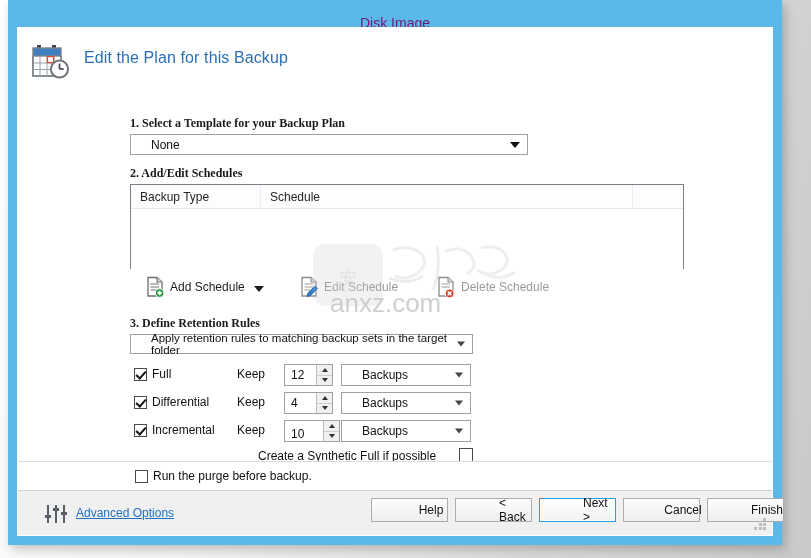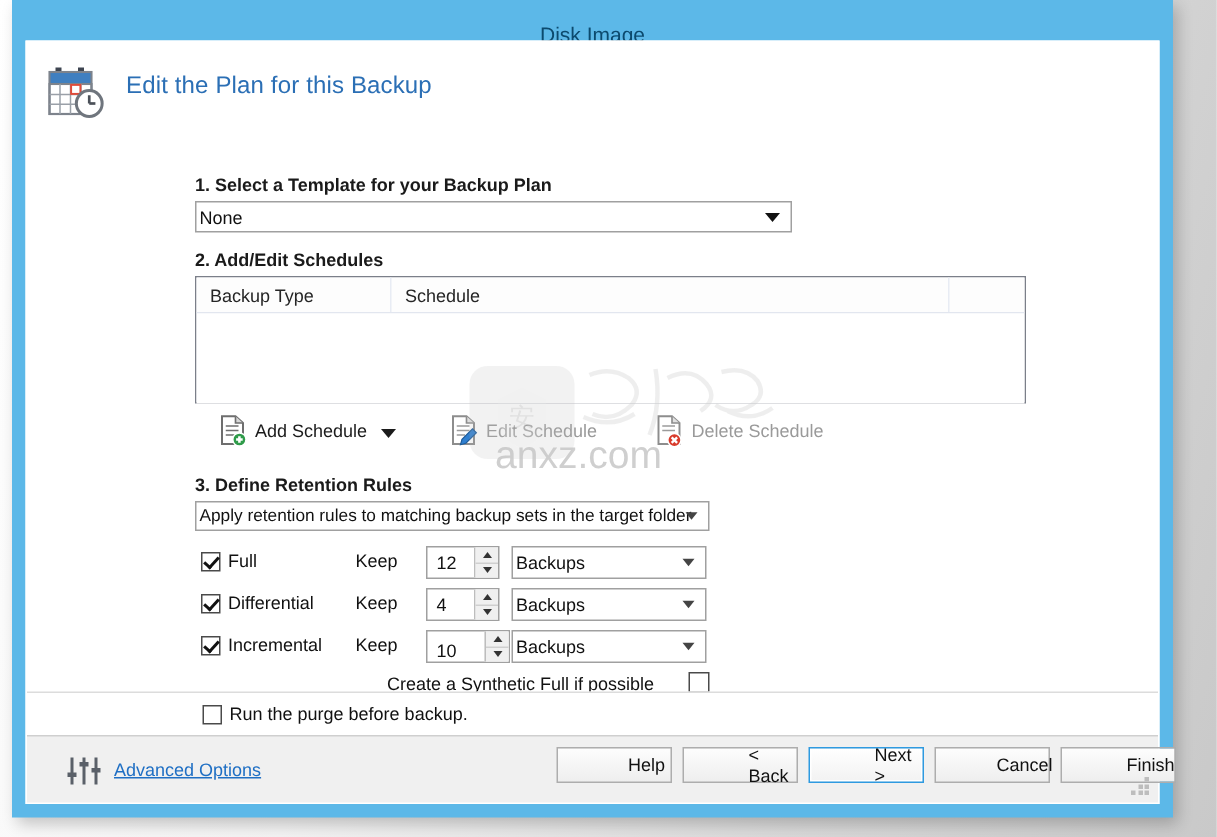--- a/index.html
+++ b/index.html
@@ -15,21 +15,21 @@
   #window {
     position: absolute;
     left: 8px; top: 0px;
     width: 774px; height: 545px;
     background: #5cb8e8;
     box-shadow: 3px 4px 10px rgba(0,0,0,.22);
   }
   #titlebar {
     height: 45px;
     display: flex; align-items: center; justify-content: center;
-    color: #0c4a6e;
+    color: #701a75;
     font-size: 14px;
   }
   #client {
     position: absolute;
     left: 9px; top: 27px;
     width: 756px; height: 509px;
     background: #ffffff;
     border: 1px solid #ffffff;
   }
 
@@ -45,30 +45,31 @@
 
   
   #body-area {
     position: absolute; left: 0; top: 58px; width: 100%; height: 375px;
     background: #fff;
   }
   .step-label {
     position: absolute;
     font-size: 12px; font-weight: bold; color: #1a1a1a;
     white-space: nowrap;
+    font-family: Liberation Serif, serif;
   }
 
   
   .combo {
     position: absolute;
     background: #fff;
     border: 1px solid #a0a0a0;
     display: flex; align-items: center;
     font-size: 12px; color: #111;
-    padding-left: 2px;
+    padding-left: 20px;
   }
   .combo .arrow {
     position: absolute; right: 7px; top: 50%;
     width: 0; height: 0; transform: translateY(-50%);
     border-left: 5px solid transparent;
     border-right: 5px solid transparent;
     border-top: 6px solid #111;
   }
   .combo-thin .arrow {
     border-left-width: 4px; border-right-width: 4px; border-top-width: 5px;

